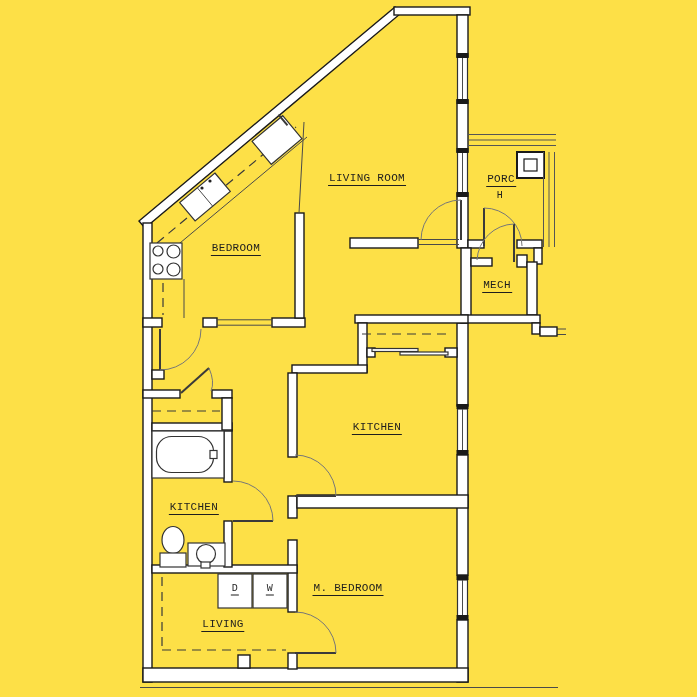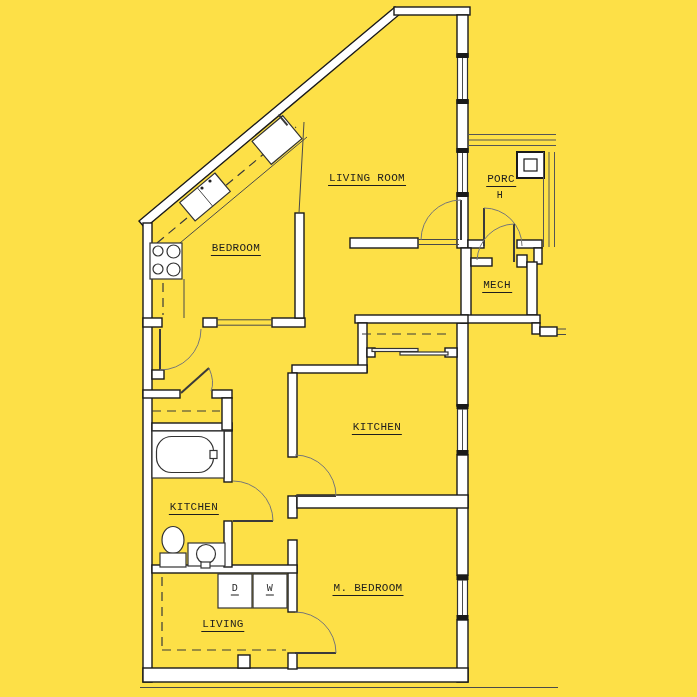--- a/index.html
+++ b/index.html
@@ -232,17 +232,17 @@
   </g>
 </svg>
 
   <div class="lbl" style="left:367px;top:178px"><span>LIVING ROOM</span></div>
   <div class="lbl" style="left:236px;top:248px"><span>BEDROOM</span></div>
   <div class="lbl" style="left:501px;top:179px"><span>PORC</span></div>
   <div class="lbl plain small" style="left:500px;top:195px"><span>H</span></div>
   <div class="lbl" style="left:497px;top:285px"><span>MECH</span></div>
   <div class="lbl" style="left:377px;top:427px"><span>KITCHEN</span></div>
   <div class="lbl" style="left:194px;top:507px"><span>KITCHEN</span></div>
-  <div class="lbl" style="left:368px;top:588px"><span>M. BEDROOM</span></div>
+  <div class="lbl" style="left:348px;top:588px"><span>M. BEDROOM</span></div>
   <div class="lbl" style="left:223px;top:624px"><span>LIVING</span></div>
   <div class="lbl small" style="left:235px;top:588px"><span>D</span></div>
   <div class="lbl small" style="left:270px;top:588px"><span>W</span></div>
 </div>
 
 </body></html>

